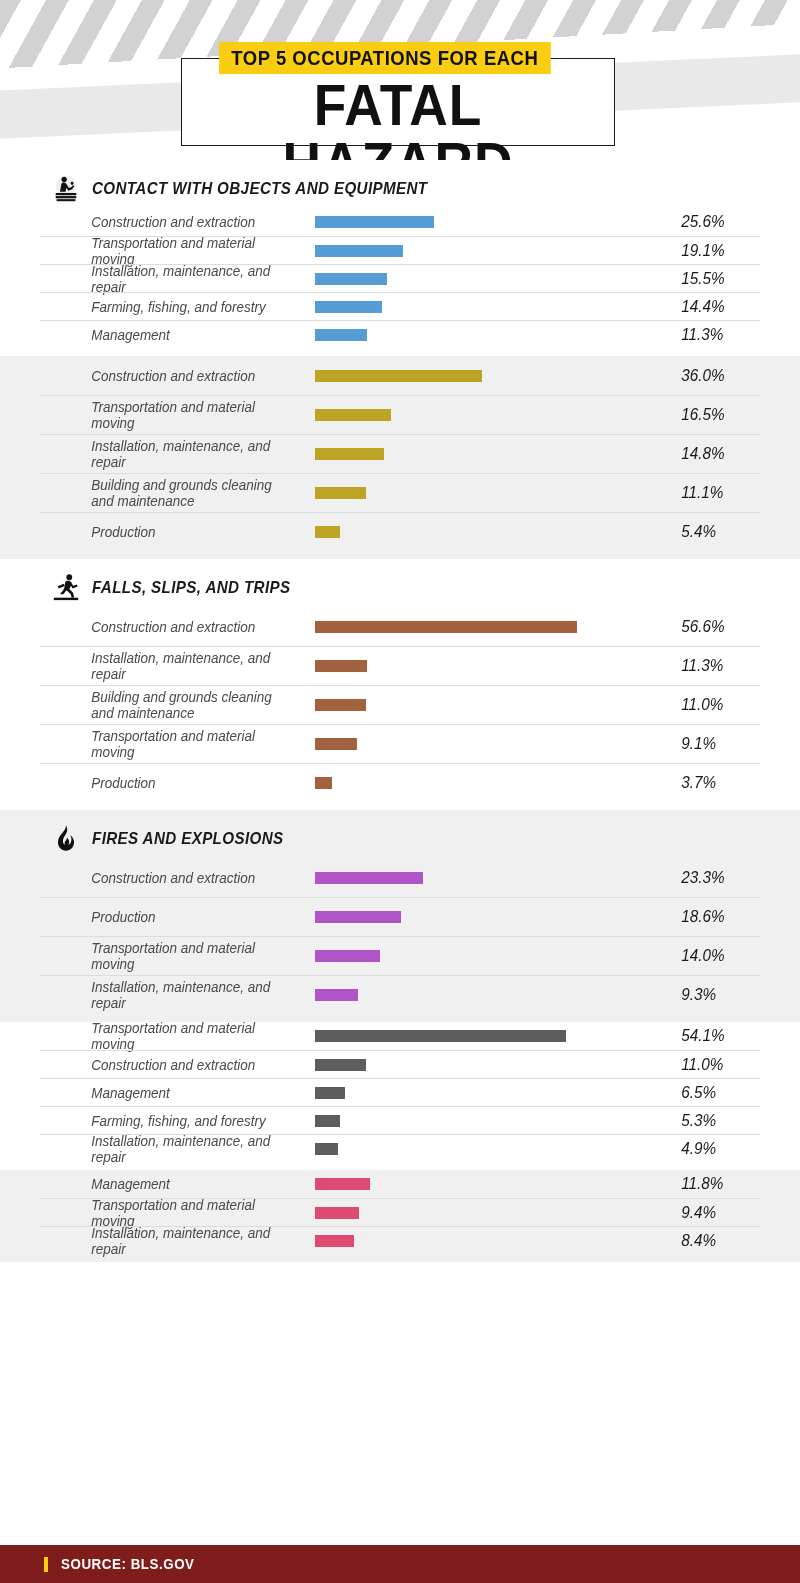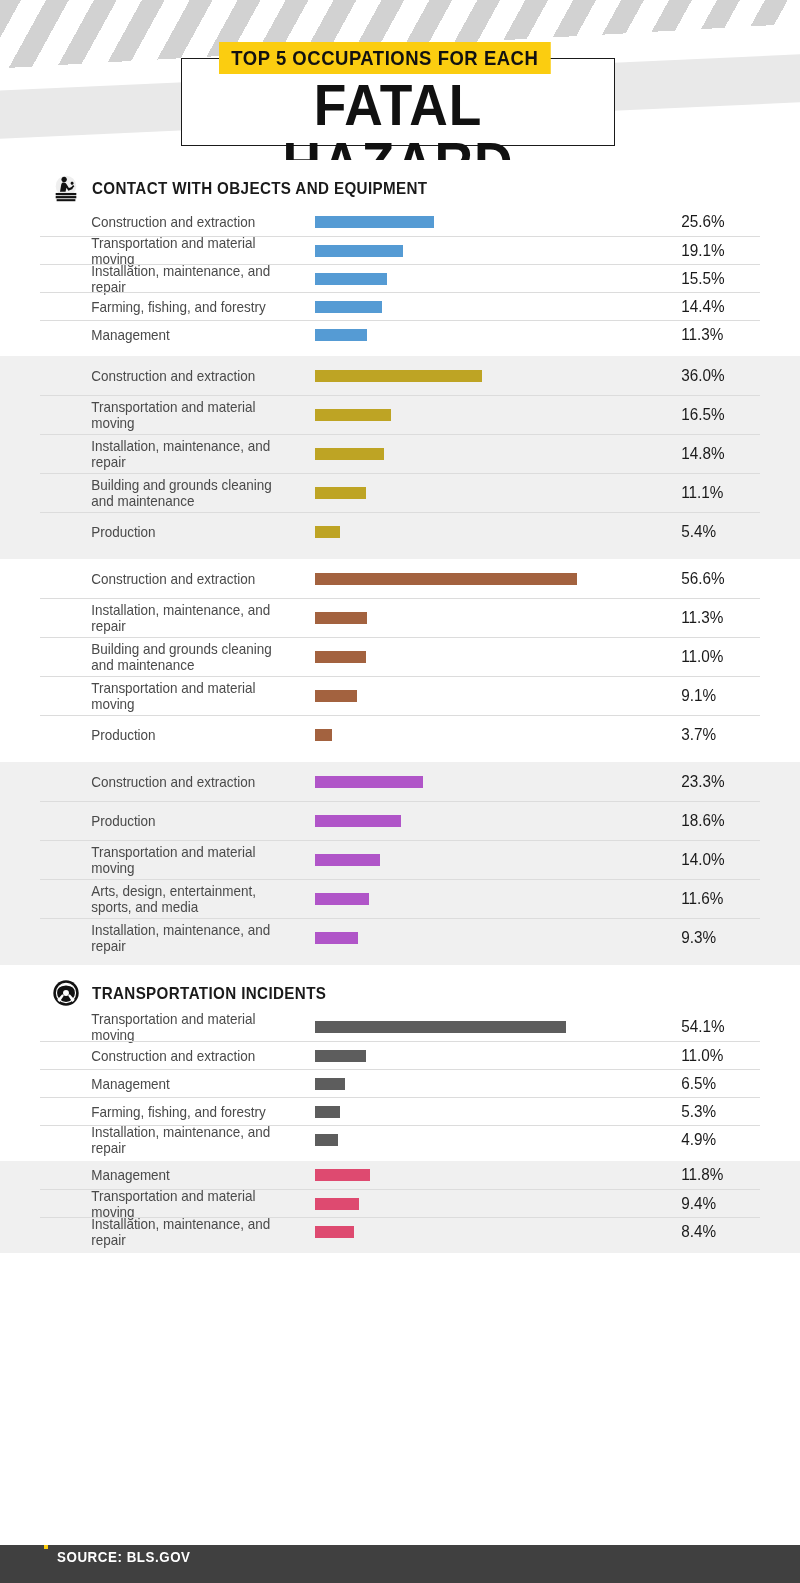--- a/index.html
+++ b/index.html
@@ -85,21 +85,21 @@
     font-weight: bold;
     font-size: 58px;
     line-height: 58px;
     letter-spacing: 1px;
     color: #111111;
     z-index: 5;
     transform: scaleX(0.92);
   }
 
   
-  .section { position: relative; width: 800px; }
+  .section { position: relative; width: 800px; font-style: italic; }
   .section.shaded { background: #f0f0f0; }
   .section.plain  { background: #ffffff; }
 
   .sec-head {
     display: flex;
     align-items: center;
     padding: 14px 0 6px 50px;
     height: 48px;
   }
   .sec-icon {
@@ -166,24 +166,24 @@
 
   
   .rows.compact .row { height: 28px; }
   .rows.roomy   .row { height: 39px; }
 
   
   .footer {
     position: absolute;
     left: 0; bottom: 0;
     width: 800px; height: 38px;
-    background: #404040;
+    background: #7f1d1d;
     display: flex;
+    align-items: center;
     padding-left: 44px;
-    flex-direction: column;
   }
   .footer-tick {
     width: 4px; height: 15px;
     background: #fbcd10;
     flex: 0 0 4px;
   }
   .footer-text {
     margin-left: 13px;
     color: #ffffff;
     font-family: "Liberation Sans Narrow", "Liberation Sans", sans-serif;
@@ -295,112 +295,110 @@
           <div class="row">
             <div class="row-label">Production</div>
             <div class="row-bar-cell">
               <div class="bar" style="background: rgb(190, 164, 36); width: 25px;"></div>
             </div>
             <div class="row-value">5.4%</div>
           </div>
         </div>
       </div>
       <div class="section plain">
-        <div class="rows roomy">
-          <div class="row">
-            <div class="row-label">Construction and extraction</div>
-            <div class="row-bar-cell">
-              <div class="bar" style="background: rgb(163, 98, 63); width: 262.1px;"></div>
-            </div>
-            <div class="row-value">56.6%</div>
-          </div>
-          <div class="row">
-            <div class="row-label">Installation, maintenance, and repair</div>
-            <div class="row-bar-cell">
-              <div class="bar" style="background: rgb(163, 98, 63); width: 52.3px;"></div>
-            </div>
-            <div class="row-value">11.3%</div>
-          </div>
-          <div class="row">
-            <div class="row-label">Building and grounds cleaning<br>and maintenance</div>
-            <div class="row-bar-cell">
-              <div class="bar" style="background: rgb(163, 98, 63); width: 50.9px;"></div>
-            </div>
-            <div class="row-value">11.0%</div>
-          </div>
-          <div class="row">
-            <div class="row-label">Transportation and material moving</div>
-            <div class="row-bar-cell">
-              <div class="bar" style="background: rgb(163, 98, 63); width: 42.1px;"></div>
-            </div>
-            <div class="row-value">9.1%</div>
-          </div>
-          <div class="row">
-            <div class="row-label">Production</div>
-            <div class="row-bar-cell">
-              <div class="bar" style="background: rgb(163, 98, 63); width: 17.1px;"></div>
-            </div>
-            <div class="row-value">3.7%</div>
-          </div>
-        </div>
-      </div>
-      <div class="section shaded">
-        <div class="rows roomy">
-          <div class="row">
-            <div class="row-label">Construction and extraction</div>
-            <div class="row-bar-cell">
-              <div class="bar" style="background: rgb(176, 85, 200); width: 107.9px;"></div>
-            </div>
-            <div class="row-value">23.3%</div>
-          </div>
-          <div class="row">
-            <div class="row-label">Production</div>
-            <div class="row-bar-cell">
-              <div class="bar" style="background: rgb(176, 85, 200); width: 86.1px;"></div>
-            </div>
-            <div class="row-value">18.6%</div>
-          </div>
-          <div class="row">
-            <div class="row-label">Transportation and material moving</div>
-            <div class="row-bar-cell">
-              <div class="bar" style="background: rgb(176, 85, 200); width: 64.8px;"></div>
-            </div>
-            <div class="row-value">14.0%</div>
-          </div>
-          <div class="row">
-            <div class="row-label">Arts, design, entertainment,<br>sports, and media</div>
-            <div class="row-bar-cell">
-              <div class="bar" style="background: rgb(176, 85, 200); width: 53.7px;"></div>
-            </div>
-            <div class="row-value">11.6%</div>
-          </div>
-          <div class="row">
-            <div class="row-label">Installation, maintenance, and repair</div>
-            <div class="row-bar-cell">
-              <div class="bar" style="background: rgb(176, 85, 200); width: 43.1px;"></div>
-            </div>
-            <div class="row-value">9.3%</div>
-          </div>
-        </div>
-      </div>
-      <div class="section plain">
         <div class="sec-head">
           <span class="sec-icon">
-            <svg width="28" height="28" viewBox="0 0 32 32">
-              <circle cx="16" cy="16" r="14.5" fill="#111"></circle>
-              <circle cx="16" cy="16" r="11.6" fill="#fff"></circle>
-              <circle cx="16" cy="16" r="10.2" fill="#111"></circle>
-              <circle cx="16" cy="16" r="3.4" fill="#fff"></circle>
-              <path d="M6.4 10.5a11.6 11.6 0 0 1 19.2 0 18.4 18.4 0 0 0-19.2 0z" fill="#fff"></path>
-              <path d="M13.6 18.9l-4.9 7.5a11.7 11.7 0 0 1-2.6-2.7l5.6-6.4z" fill="#fff"></path>
-              <path d="M18.4 18.9l1.9-1.6 5.6 6.4a11.7 11.7 0 0 1-2.6 2.7z" fill="#fff"></path>
+            <svg width="30" height="30" viewBox="0 0 32 32">
+              <circle cx="19.5" cy="5.6" r="3.1" fill="#111"></circle>
+              <path d="M17.6 9.4c1.9-.3 3.3.5 4.1 1.9l1.9 3.3 4-1.3.8 2.2-5.4 2-1.8-2.9-1.6 3.6 3.9 3.9 1.2 4.9-2.6.6-1-4-4.6-4.2-3.4 4.2H9.6l4.4-5.8.9-5.6c.2-1.5.9-2.6 2.7-2.8z" fill="#111"></path>
+              <path d="M13.6 12.6l-6.4 2.5 1 2.4 6.3-2.5z" fill="#111"></path>
+              <rect x="3" y="27.4" width="26" height="2.6" fill="#111"></rect>
             </svg>
           </span>
-          <span class="sec-title">TRANSPORTATION INCIDENTS</span>
-        </div>
+          <span class="sec-title">FALLS, SLIPS, AND TRIPS</span>
+        </div>
+        <div class="rows roomy">
+          <div class="row">
+            <div class="row-label">Construction and extraction</div>
+            <div class="row-bar-cell">
+              <div class="bar" style="background: rgb(163, 98, 63); width: 262.1px;"></div>
+            </div>
+            <div class="row-value">56.6%</div>
+          </div>
+          <div class="row">
+            <div class="row-label">Installation, maintenance, and repair</div>
+            <div class="row-bar-cell">
+              <div class="bar" style="background: rgb(163, 98, 63); width: 52.3px;"></div>
+            </div>
+            <div class="row-value">11.3%</div>
+          </div>
+          <div class="row">
+            <div class="row-label">Building and grounds cleaning<br>and maintenance</div>
+            <div class="row-bar-cell">
+              <div class="bar" style="background: rgb(163, 98, 63); width: 50.9px;"></div>
+            </div>
+            <div class="row-value">11.0%</div>
+          </div>
+          <div class="row">
+            <div class="row-label">Transportation and material moving</div>
+            <div class="row-bar-cell">
+              <div class="bar" style="background: rgb(163, 98, 63); width: 42.1px;"></div>
+            </div>
+            <div class="row-value">9.1%</div>
+          </div>
+          <div class="row">
+            <div class="row-label">Production</div>
+            <div class="row-bar-cell">
+              <div class="bar" style="background: rgb(163, 98, 63); width: 17.1px;"></div>
+            </div>
+            <div class="row-value">3.7%</div>
+          </div>
+        </div>
+      </div>
+      <div class="section shaded">
+        <div class="sec-head">
+          <span class="sec-icon">
+            <svg width="28" height="30" viewBox="0 0 32 32">
+              <path d="M16 1.5c2.6 5.3 1.2 7.9-.4 10.4-1.5 2.3-3.1 4.4-3.1 7.5 0 2.1 1 3.7 2.2 4.6-.5-1.6-.3-3.3.8-4.8 1-1.3 1.6-2.4 1.7-3.8 1.5 2 2.4 3.2 2.4 5.1 0 1.4-.4 2.6-1.1 3.5 2.1-1 3.7-3.3 3.7-6.3 0-1.9-.6-3.4-1.3-4.8 2.6 1.6 4.3 4.6 4.3 8 0 5.2-4 9.6-9.2 9.6S6.8 26.1 6.8 20.9c0-4.4 2.3-7.2 4.6-10C13.8 8 16 5.6 16 1.5z" fill="#111"></path>
+            </svg>
+          </span>
+          <span class="sec-title">FIRES AND EXPLOSIONS</span>
+        </div>
+        <div class="rows roomy">
+          <div class="row">
+            <div class="row-label">Construction and extraction</div>
+            <div class="row-bar-cell">
+              <div class="bar" style="background: rgb(176, 85, 200); width: 107.9px;"></div>
+            </div>
+            <div class="row-value">23.3%</div>
+          </div>
+          <div class="row">
+            <div class="row-label">Production</div>
+            <div class="row-bar-cell">
+              <div class="bar" style="background: rgb(176, 85, 200); width: 86.1px;"></div>
+            </div>
+            <div class="row-value">18.6%</div>
+          </div>
+          <div class="row">
+            <div class="row-label">Transportation and material moving</div>
+            <div class="row-bar-cell">
+              <div class="bar" style="background: rgb(176, 85, 200); width: 64.8px;"></div>
+            </div>
+            <div class="row-value">14.0%</div>
+          </div>
+          <div class="row">
+            <div class="row-label">Installation, maintenance, and repair</div>
+            <div class="row-bar-cell">
+              <div class="bar" style="background: rgb(176, 85, 200); width: 43.1px;"></div>
+            </div>
+            <div class="row-value">9.3%</div>
+          </div>
+        </div>
+      </div>
+      <div class="section plain">
         <div class="rows compact">
           <div class="row">
             <div class="row-label">Transportation and material moving</div>
             <div class="row-bar-cell">
               <div class="bar" style="background: rgb(93, 93, 93); width: 250.5px;"></div>
             </div>
             <div class="row-value">54.1%</div>
           </div>
           <div class="row">
             <div class="row-label">Construction and extraction</div>

